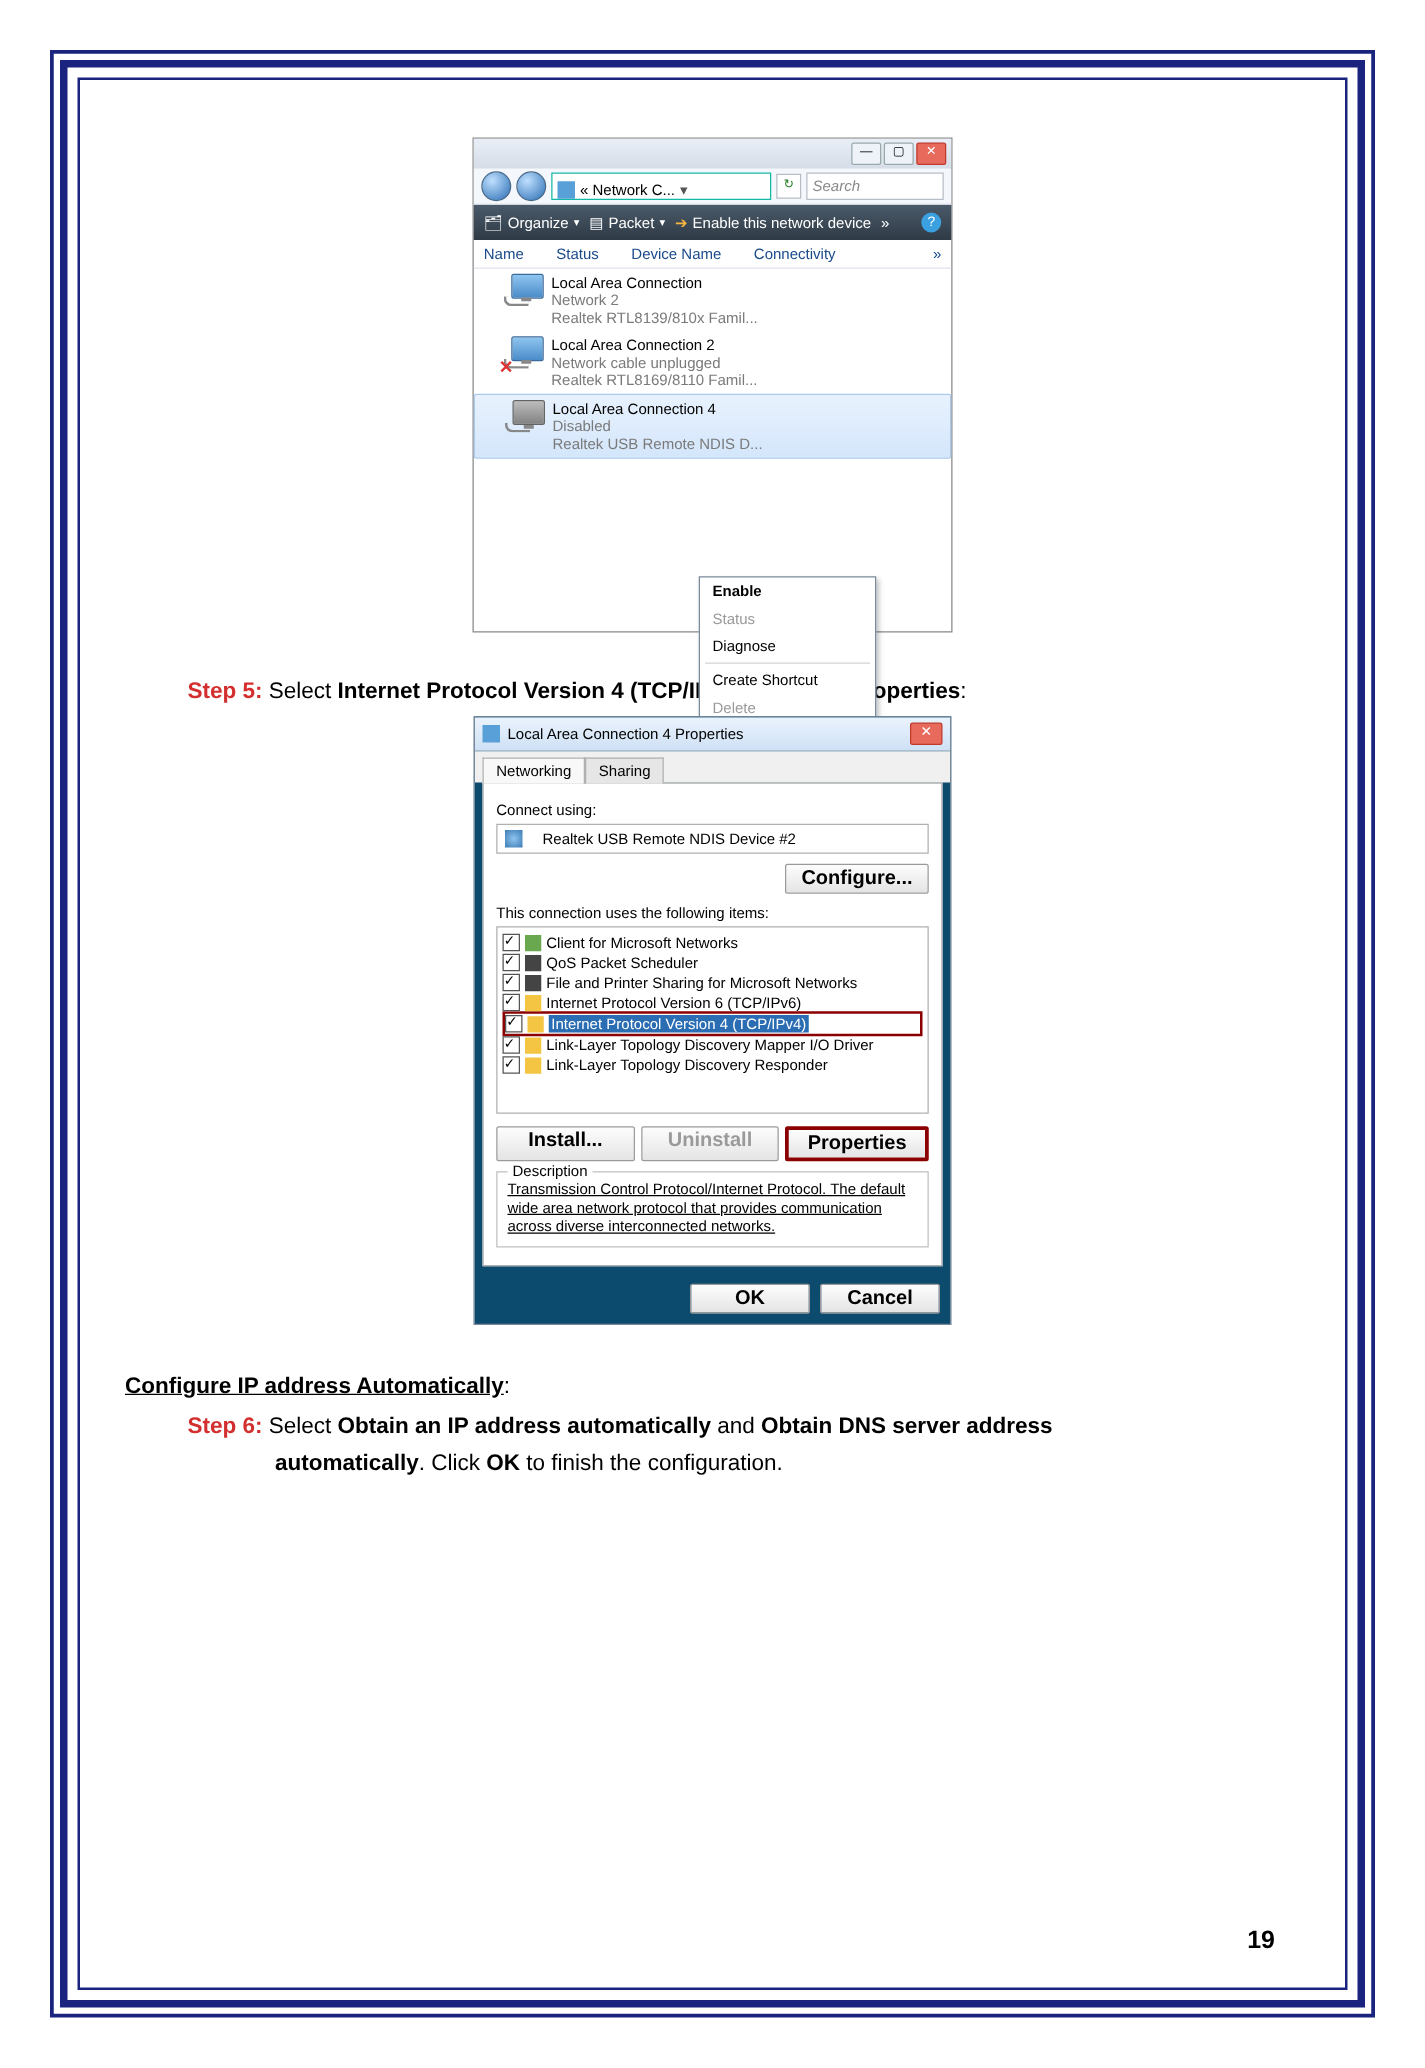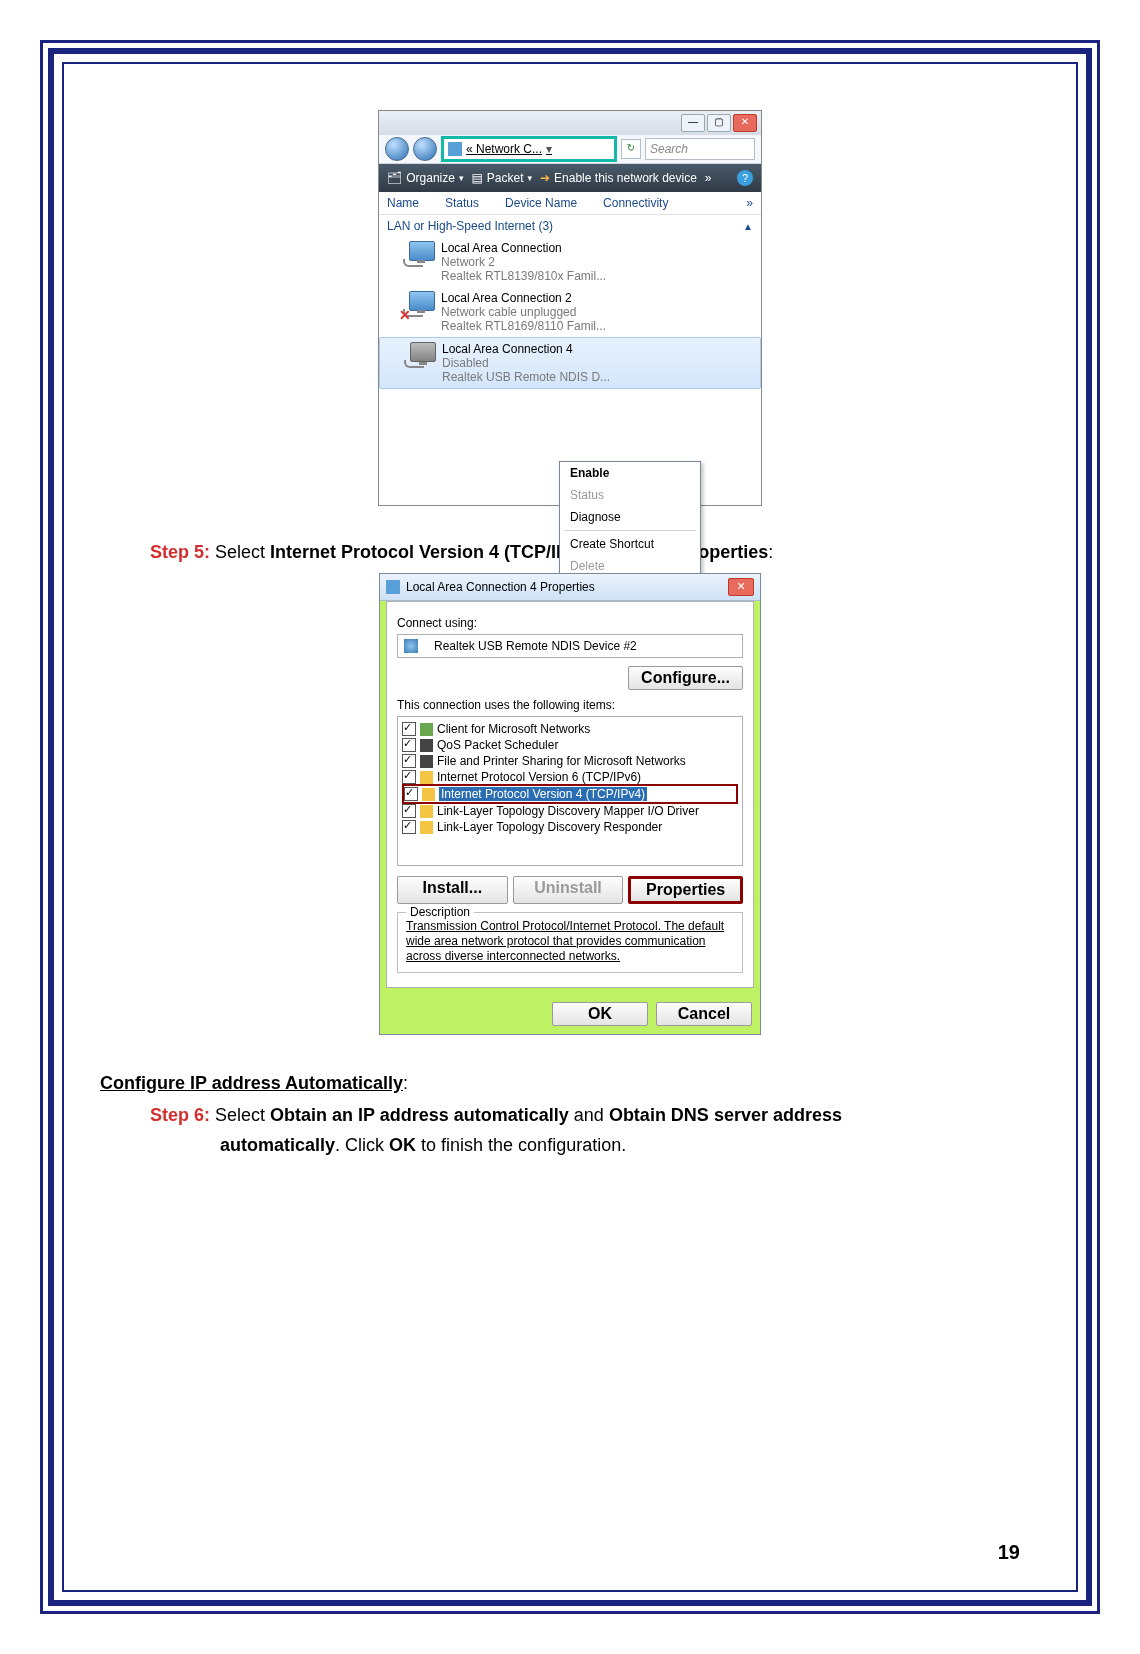--- a/index.html
+++ b/index.html
@@ -10,21 +10,21 @@
   .frame-inner{position:absolute;inset:62px;border:2px solid #1a237e;}
   .content{position:absolute;left:100px;right:100px;top:110px;bottom:110px;}
   .page-num{position:absolute;right:120px;bottom:90px;font-weight:bold;font-size:20px;}
   
   .shot1{width:382px;margin:0 auto;border:1px solid #888;background:#fff;position:relative;font-size:12px;}
   .vista-title{height:24px;background:linear-gradient(#e9eef6,#d6dde8);display:flex;justify-content:flex-end;align-items:center;padding:0 4px;gap:2px;}
   .win-btn{width:22px;height:16px;border:1px solid #9aa;background:#eef3fa;font-size:10px;line-height:14px;text-align:center;border-radius:2px;}
   .win-close{background:#e86a5d;color:#fff;border-color:#c0392b;}
   .vista-addr{height:28px;display:flex;align-items:center;gap:4px;padding:0 6px;background:#f4f7fb;border-bottom:1px solid #cfd6df;}
   .nav-circ{width:22px;height:22px;border-radius:50%;background:radial-gradient(circle at 35% 30%,#bfe0ff,#2a6db3);border:1px solid #4a6a8a;}
-  .addr-box{flex:1;display:flex;align-items:center;background:#fff;border:3px solid #14b8a6;height:20px;padding:0 4px;text-decoration:underline;}
+  .addr-box{flex:1;display:flex;align-items:flex-end;background:#fff;border:1px solid #14b8a6;height:20px;padding:0 4px;}
   .addr-box .folder{width:14px;height:14px;background:#5aa0d8;margin-right:4px;}
   .drop{width:14px;text-align:center;color:#555;}
   .refresh{width:18px;height:18px;border:1px solid #b6bdc6;background:#fff;color:#2a7f2a;text-align:center;line-height:16px;font-size:10px;}
   .search-box{width:100px;border:1px solid #b6bdc6;height:20px;background:#fff;color:#888;font-style:italic;padding:0 4px;display:flex;align-items:center;}
   .vista-toolbar{height:28px;background:linear-gradient(#4a5a6a,#2f3a45);color:#fff;display:flex;align-items:center;gap:8px;padding:0 8px;font-size:12px;}
   .vtb-item{display:flex;align-items:center;gap:4px;}
   .vtb-arrow{font-size:9px;}
   .vtb-enable{color:#fff;}
   .help-ic{margin-left:auto;width:16px;height:16px;border-radius:50%;background:#3aa0e0;color:#fff;text-align:center;line-height:16px;font-size:11px;}
   .col-header{height:22px;display:flex;align-items:center;padding:0 8px;border-bottom:1px solid #e0e4ea;color:#1a4a8a;font-size:12px;gap:26px;}
@@ -47,21 +47,21 @@
   .ctx-bold{font-weight:bold;}
   .ctx-dis{color:#9a9a9a;}
   .ctx-sep{height:1px;background:#d4d4d4;margin:2px 4px;}
   .ctx-prop{border:3px solid #8b0000;margin:-1px;}
   .shot1-body{position:relative;height:290px;}
   
   .step-block{margin:36px 0 10px 50px;font-size:18px;}
   .step-red{color:#d32f2f;font-weight:bold;}
   .bold{font-weight:bold;}
   
-  .shot2{width:380px;margin:6px auto;border:1px solid #7a8a9a;background:#bef264;font-size:12px;position:relative;}
+  .shot2{width:380px;margin:6px auto;border:1px solid #7a8a9a;background:#0c4a6e;font-size:12px;position:relative;}
   .dlg-title{height:26px;background:linear-gradient(#eaf3fd,#cfe1f5);display:flex;align-items:center;padding:0 6px;border-bottom:1px solid #a9bdd0;}
   .dlg-title .ic{width:14px;height:14px;background:#5aa0d8;margin-right:6px;}
   .dlg-x{margin-left:auto;width:24px;height:16px;background:#e86a5d;color:#fff;border:1px solid #c0392b;text-align:center;line-height:14px;font-size:11px;border-radius:2px;}
   .tab-strip{display:flex;padding:4px 6px 0 6px;background:#f0f0f0;}
   .tab{padding:3px 10px;border:1px solid #b0b0b0;border-bottom:none;background:#f8f8f8;font-size:12px;position:relative;top:1px;}
   .tab.inactive{background:#e6e6e6;}
   .tab-body{border:1px solid #b0b0b0;margin:0 6px 6px 6px;background:#fff;padding:10px 10px 14px 10px;}
   .label{margin:4px 0;}
   .adapter-box{border:1px solid #b0b0b0;padding:4px 6px;display:flex;align-items:center;gap:16px;background:#fff;}
   .adapter-ic{width:14px;height:14px;background:radial-gradient(#8fc5f0,#3a7ab3);}
@@ -140,24 +140,20 @@
         <span class="help-ic">?</span>
       </div>
       <div class="col-header">
         <span>Name</span>
         <span>Status</span>
         <span>Device Name</span>
         <span>Connectivity</span>
         <span class="col-more">»</span>
       </div>
       <div class="shot1-body">
-        <div class="group-hdr">
-          <span>LAN or High-Speed Internet (3)</span>
-          <span class="caret">▲</span>
-        </div>
         <div class="conn-item">
           <div class="conn-ic">
               <div class="monitor"></div>
               <div class="cable"></div>
             </div>
           <div class="conn-txt">
             <div class="conn-name">Local Area Connection</div>
             <div class="conn-sub">Network 2</div>
             <div class="conn-sub">Realtek RTL8139/810x Famil...</div>
           </div>
@@ -203,20 +199,24 @@
     <div class="step-block">
       <span class="step-red">Step 5:</span><span> Select </span><span class="bold">Internet Protocol Version 4 (TCP/IPv4)</span><span> then click </span><span class="bold">Properties</span><span>:</span>
     </div>
 
     <div class="shot2">
       <div class="dlg-title">
         <div class="ic"></div>
         <span>Local Area Connection 4 Properties</span>
         <div class="dlg-x">✕</div>
       </div>
+      <div class="tab-strip">
+        <div class="tab">Networking</div>
+        <div class="tab inactive">Sharing</div>
+      </div>
       <div class="tab-body">
         <div class="label">Connect using:</div>
         <div class="adapter-box">
           <div class="adapter-ic"></div>
           <span>Realtek USB Remote NDIS Device #2</span>
         </div>
         <div class="cfg-row">
             <div class="btn">Configure...</div>
           </div>
         <div class="label">This connection uses the following items:</div>

